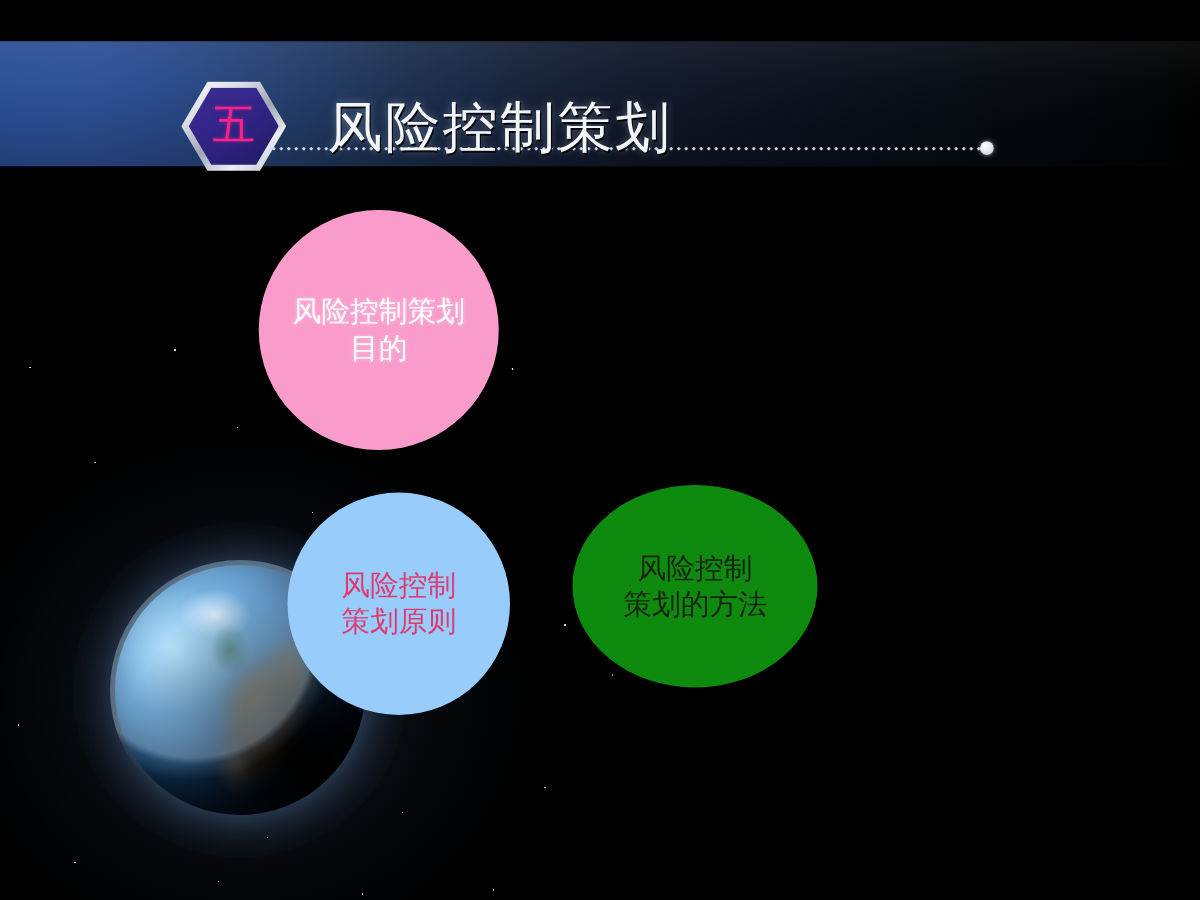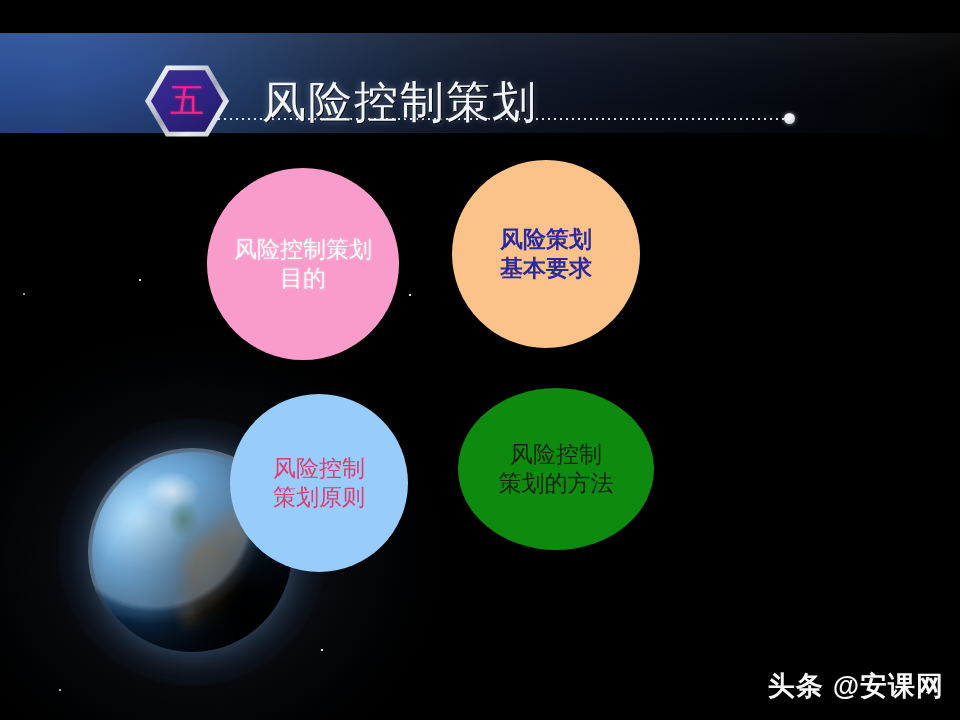--- a/index.html
+++ b/index.html
@@ -311,27 +311,21 @@
     <div class="hex-outer"></div>
     <div class="hex-inner"></div>
     <div class="hex-num">五</div>
   </div>
 
   <div class="slide-title">风险控制策划</div>
 
   <div class="bubble bubble-purpose">风险控制策划
 目的</div>
 
-  <div class="bubble bubble-requirements">风险策划
-基本要求</div>
 
   <div class="bubble bubble-principles">风险控制
 策划原则</div>
 
   <div class="bubble bubble-methods">风险控制
 策划的方法</div>
 
-  <div class="watermark">
-    <span class="wm-brand">头条</span>
-    <span class="wm-handle">@安课网</span>
-  </div>
 
 </div>
 
 </body></html>

